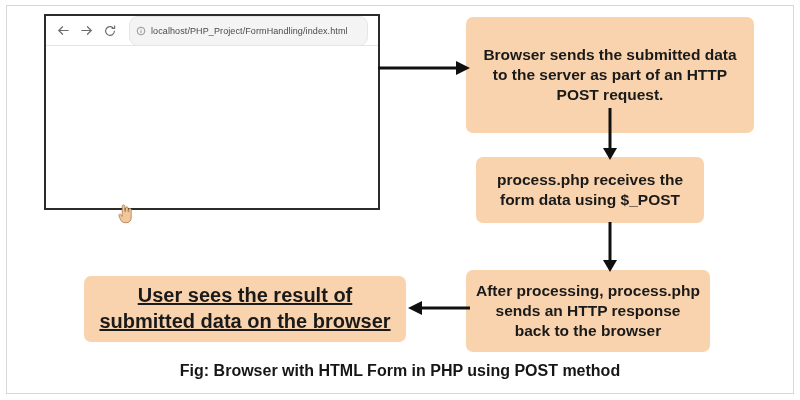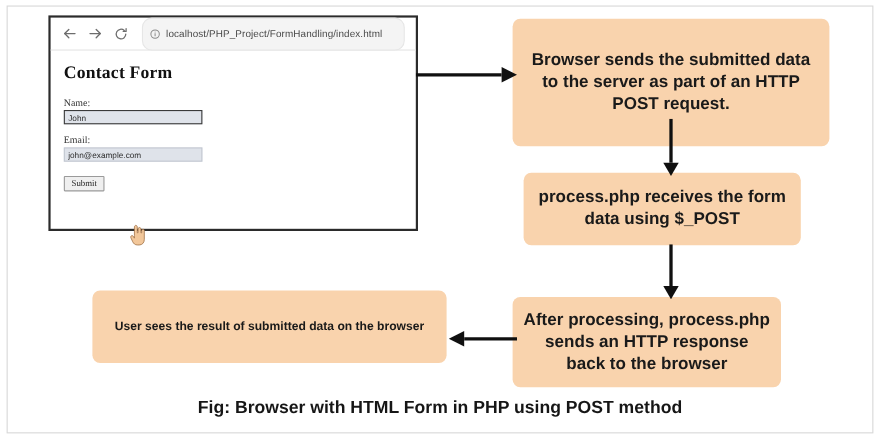--- a/index.html
+++ b/index.html
@@ -163,23 +163,23 @@
     justify-content: center;
     text-align: center;
     color: #1a1a1a;
     font-family: "Liberation Sans", sans-serif;
     font-weight: bold;
     line-height: 1.28;
     padding: 6px 10px;
   }
 
   #box-1 { left: 466px; top: 17px;  width: 288px; height: 116px; font-size: 15.5px; }
-  #box-2 { left: 476px; top: 157px; width: 252px; height: 66px; font-size: 15.5px; }
+  #box-2 { left: 476px; top: 157px; width: 228px; height: 66px; font-size: 15.5px; }
   #box-3 { left: 466px; top: 270px; width: 244px; height: 82px; font-size: 15.5px; text-align: center; }
-  #box-4 { left: 84px;  top: 264px; width: 322px; height: 66px; font-size: 11px; }
+  #box-4 { left: 84px;  top: 276px; width: 322px; height: 66px; font-size: 20px; text-decoration: underline; }
 
   
   .arrow {
     position: absolute;
     pointer-events: none;
   }
   .arrow svg { display: block; }
 
   #arrow-right-1 { left: 378px; top: 56px; width: 92px; height: 24px; }
   #arrow-down-1  { left: 598px; top: 108px; width: 24px; height: 52px; }
@@ -236,35 +236,20 @@
           <svg width="10" height="10" viewBox="0 0 12 12" fill="none" stroke="currentColor" stroke-width="1.1">
             <circle cx="6" cy="6" r="4.6"></circle>
               <line x1="6" y1="5.2" x2="6" y2="8.4"></line>
               <circle cx="6" cy="3.6" r="0.55" fill="currentColor" stroke="none"></circle>
           </svg>
         </span>
         <span class="url-text">localhost/PHP_Project/FormHandling/index.html</span>
       </div>
     </div>
 
-    <div class="page-body">
-      <div class="page-title">Contact Form</div>
-
-      <div>
-        <div class="field-label">Name:</div>
-        <div class="text-input focused">John</div>
-      </div>
-
-      <div>
-        <div class="field-label">Email:</div>
-        <div class="text-input plain">john@example.com</div>
-      </div>
-
-      <span class="submit-btn">Submit</span>
-    </div>
 
     <span class="cursor-hand">
       <svg width="18" height="22" viewBox="0 0 18 22">
         <path d="M6.2 12.2V4.3c0-.8.6-1.4 1.3-1.4s1.3.6 1.3 1.4v5.3h.7V6.2c0-.8.6-1.4 1.3-1.4s1.3.6 1.3 1.4v3.5h.7V7.6c0-.8.6-1.3 1.2-1.3s1.2.6 1.2 1.3v8.1c0 2.9-1.9 5-4.6 5H9c-2.3 0-3.6-1.3-4.4-3L3 14.2c-.4-.8-.1-1.6.6-1.9.6-.3 1.3 0 1.7.7l.9 1.5z" fill="#f2c79a" stroke="#9d6f44" stroke-width="0.7" stroke-linejoin="round"></path>
       </svg>
     </span>
   </div>
 
   <div class="flowbox" id="box-1">Browser sends the submitted data to the server as part of an HTTP POST request.</div>
   <div class="flowbox" id="box-2">process.php receives the form data using $_POST</div>

